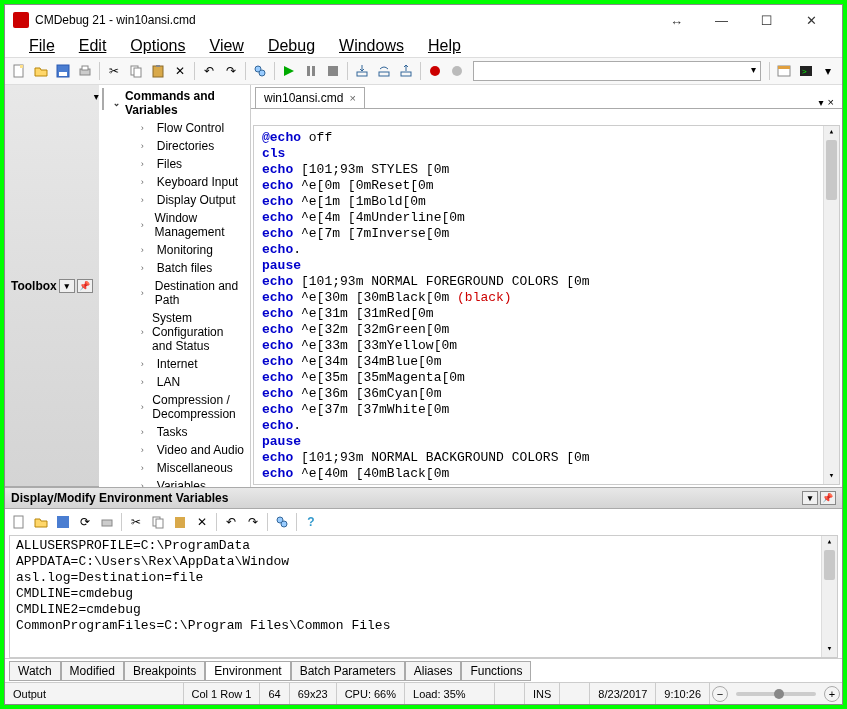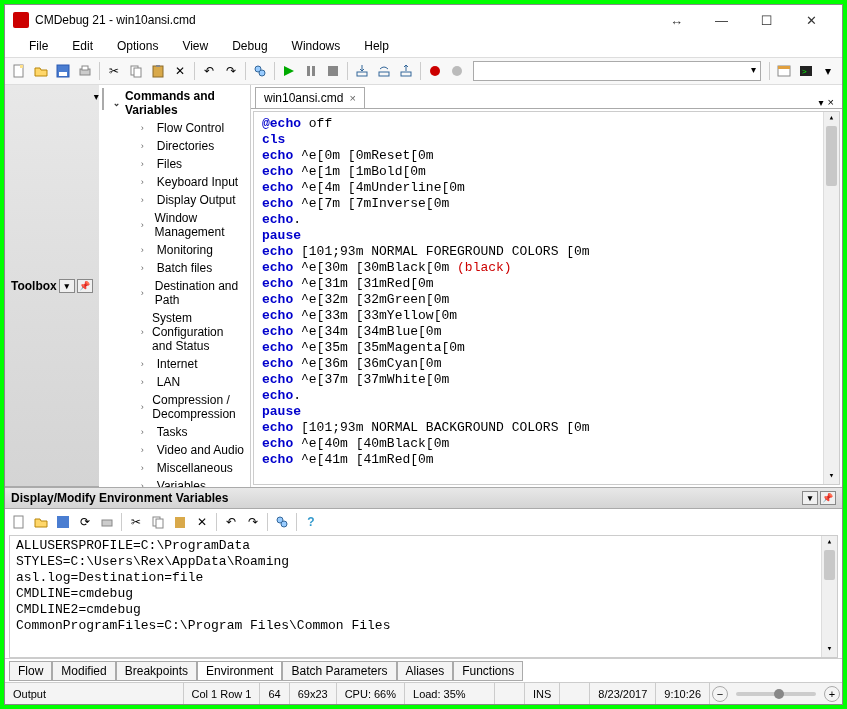--- a/index.html
+++ b/index.html
@@ -3,41 +3,41 @@
 <meta charset="utf-8">
 <style>
 * { box-sizing: border-box; margin: 0; padding: 0; }
 body { font-family: "Segoe UI", Tahoma, sans-serif; font-size: 12px; background: #00ff00; padding: 4px; }
 .window { background: #fff; border: 1px solid #888; width: 839px; height: 701px; display: flex; flex-direction: column; }
 .titlebar { height: 30px; display: flex; align-items: center; padding: 8px 8px; }
 .titlebar .app-icon { width: 16px; height: 16px; background: #c00; margin-right: 6px; border-radius: 2px; }
 .titlebar .title { flex: 1; font-size: 12px; }
 .titlebar .ctrl { width: 45px; height: 28px; display: flex; align-items: center; justify-content: center; font-size: 13px; color: #333; }
 .menubar { height: 22px; display: flex; align-items: center; padding: 0 14px; gap: 4px; }
-.menubar .menu { padding: 2px 10px; font-size: 12px; }
+.menubar .menu { padding: 2px 10px; font-size: 16px; text-decoration: underline; }
 .toolbar { height: 28px; border-top: 1px solid #ddd; border-bottom: 1px solid #ddd; display: flex; align-items: center; padding: 0 4px; gap: 2px; background: #f8f8f8; }
 .tb-btn { width: 20px; height: 20px; display: flex; align-items: center; justify-content: center; font-size: 12px; border: 1px solid transparent; }
 .tb-sep { width: 1px; height: 18px; background: #ccc; margin: 0 2px; }
 .tb-combo { flex: 1; height: 20px; border: 1px solid #aaa; margin: 0 4px; background: #fff; position: relative; }
 .tb-combo::after { content: "▾"; position: absolute; right: 4px; top: 2px; font-size: 10px; }
 
 .main-split { flex: 1; display: flex; overflow: hidden; }
 .toolbox { width: 246px; border-right: 1px solid #ccc; display: flex; flex-direction: row; }
 .panel-header { background: linear-gradient(#e8e8e8,#d4d4d4); border-bottom: 1px solid #aaa; padding: 3px 6px; font-weight: bold; font-size: 12px; display: flex; align-items: center; }
 .panel-header .sp { flex: 1; }
 .panel-header .ph-btn { width: 16px; height: 14px; border: 1px solid #888; margin-left: 2px; font-size: 9px; display: flex; align-items: center; justify-content: center; background: #f0f0f0; }
 .toolbox-search { height: 22px; margin: 3px; border: 1px solid #aaa; position: relative; }
 .toolbox-search::after { content: "▾"; position: absolute; right: 4px; top: 2px; font-size: 10px; }
 .tree { flex: 1; overflow: auto; padding: 2px 0; }
 .tree-root { padding: 2px 6px; font-weight: bold; display: flex; align-items: center; gap: 4px; }
 .tree-item { padding: 2px 6px 2px 34px; display: flex; align-items: center; gap: 6px; }
 .tree-item .chev, .tree-root .chev { font-size: 9px; color: #666; width: 10px; }
 .tree-root .chev { color: #333; }
 
-.editor-area { flex: 1; display: flex; flex-direction: column; overflow: hidden; }
+.editor-area { flex: 1; display: flex; flex-direction: column; overflow: hidden; gap: 14px; }
 .tabs { height: 24px; display: flex; align-items: end; padding: 0 4px; border-bottom: 1px solid #aaa; }
 .tabs .sp { flex: 1; }
 .tab { border: 1px solid #aaa; border-bottom: none; padding: 3px 8px; background: #fff; font-size: 12px; display: flex; align-items: center; gap: 6px; }
 .tab .close { font-size: 11px; color: #666; }
 .editor { flex: 1; overflow: auto; font-family: Consolas, "Courier New", monospace; font-size: 13px; padding: 4px 8px; position: relative; border: 1px solid #ccc; margin: 2px; }
 .editor .line { white-space: pre; line-height: 16px; }
 .kw { color: #0000cc; font-weight: bold; }
 .paren { color: #c00; }
 .scroll-v { position: absolute; right: 0; top: 0; bottom: 0; width: 16px; background: #f0f0f0; border-left: 1px solid #ddd; }
 .scroll-v .thumb { position: absolute; top: 14px; left: 2px; right: 2px; height: 60px; background: #c8c8c8; border-radius: 2px; }
@@ -295,20 +295,21 @@
           <span class="close">×</span>
         </div>
         <span class="sp"></span>
         <span style="font-size:10px;margin-right:4px">▾</span>
         <span style="font-size:11px;margin-right:4px">×</span>
       </div>
       <div class="editor">
         <div id="code-lines">
             <div class="line"><span class="kw">@echo</span> off</div>
             <div class="line"><span class="kw">cls</span></div>
+            <div class="line"><span class="kw">echo</span> [101;93m STYLES [0m</div>
             <div class="line"><span class="kw">echo</span> ^e[0m [0mReset[0m</div>
             <div class="line"><span class="kw">echo</span> ^e[1m [1mBold[0m</div>
             <div class="line"><span class="kw">echo</span> ^e[4m [4mUnderline[0m</div>
             <div class="line"><span class="kw">echo</span> ^e[7m [7mInverse[0m</div>
             <div class="line"><span class="kw">echo</span>.</div>
             <div class="line"><span class="kw">pause</span></div>
             <div class="line"><span class="kw">echo</span> [101;93m NORMAL FOREGROUND COLORS [0m</div>
             <div class="line"><span class="kw">echo</span> ^e[30m [30mBlack[0m <span class="paren">(black)</span></div>
             <div class="line"><span class="kw">echo</span> ^e[31m [31mRed[0m</div>
             <div class="line"><span class="kw">echo</span> ^e[32m [32mGreen[0m</div>
@@ -386,35 +387,35 @@
           </svg>
         </div>
       <div class="tb-sep"></div>
       <div class="tb-btn">
           <span style="color:#39c;font-weight:bold">?</span>
         </div>
     </div>
     <div class="env-content">
       <div id="env-lines">
           <div class="line">ALLUSERSPROFILE=C:\ProgramData</div>
-          <div class="line">STYLES=C:\Users\Rex\AppData\Roaming</div>
+          <div class="line">APPDATA=C:\Users\Rex\AppData\Window</div>
           <div class="line">asl.log=Destination=file</div>
           <div class="line">CMDLINE=cmdebug</div>
           <div class="line">CMDLINE2=cmdebug</div>
           <div class="line">CommonProgramFiles=C:\Program Files\Common Files</div>
         </div>
       <div class="scroll-v">
         <div class="arrow-up">▴</div>
         <div class="thumb" style="height:30px"></div>
         <div class="arrow-dn">▾</div>
       </div>
     </div>
     <div class="bottom-tabs">
       <div id="btabs" style="display: flex;">
-          <div class="btab">Flow</div>
+          <div class="btab">Watch</div>
           <div class="btab">Modified</div>
           <div class="btab">Breakpoints</div>
           <div class="btab active">Environment</div>
           <div class="btab">Batch Parameters</div>
           <div class="btab">Aliases</div>
           <div class="btab">Functions</div>
         </div>
     </div>
   </div>
 

